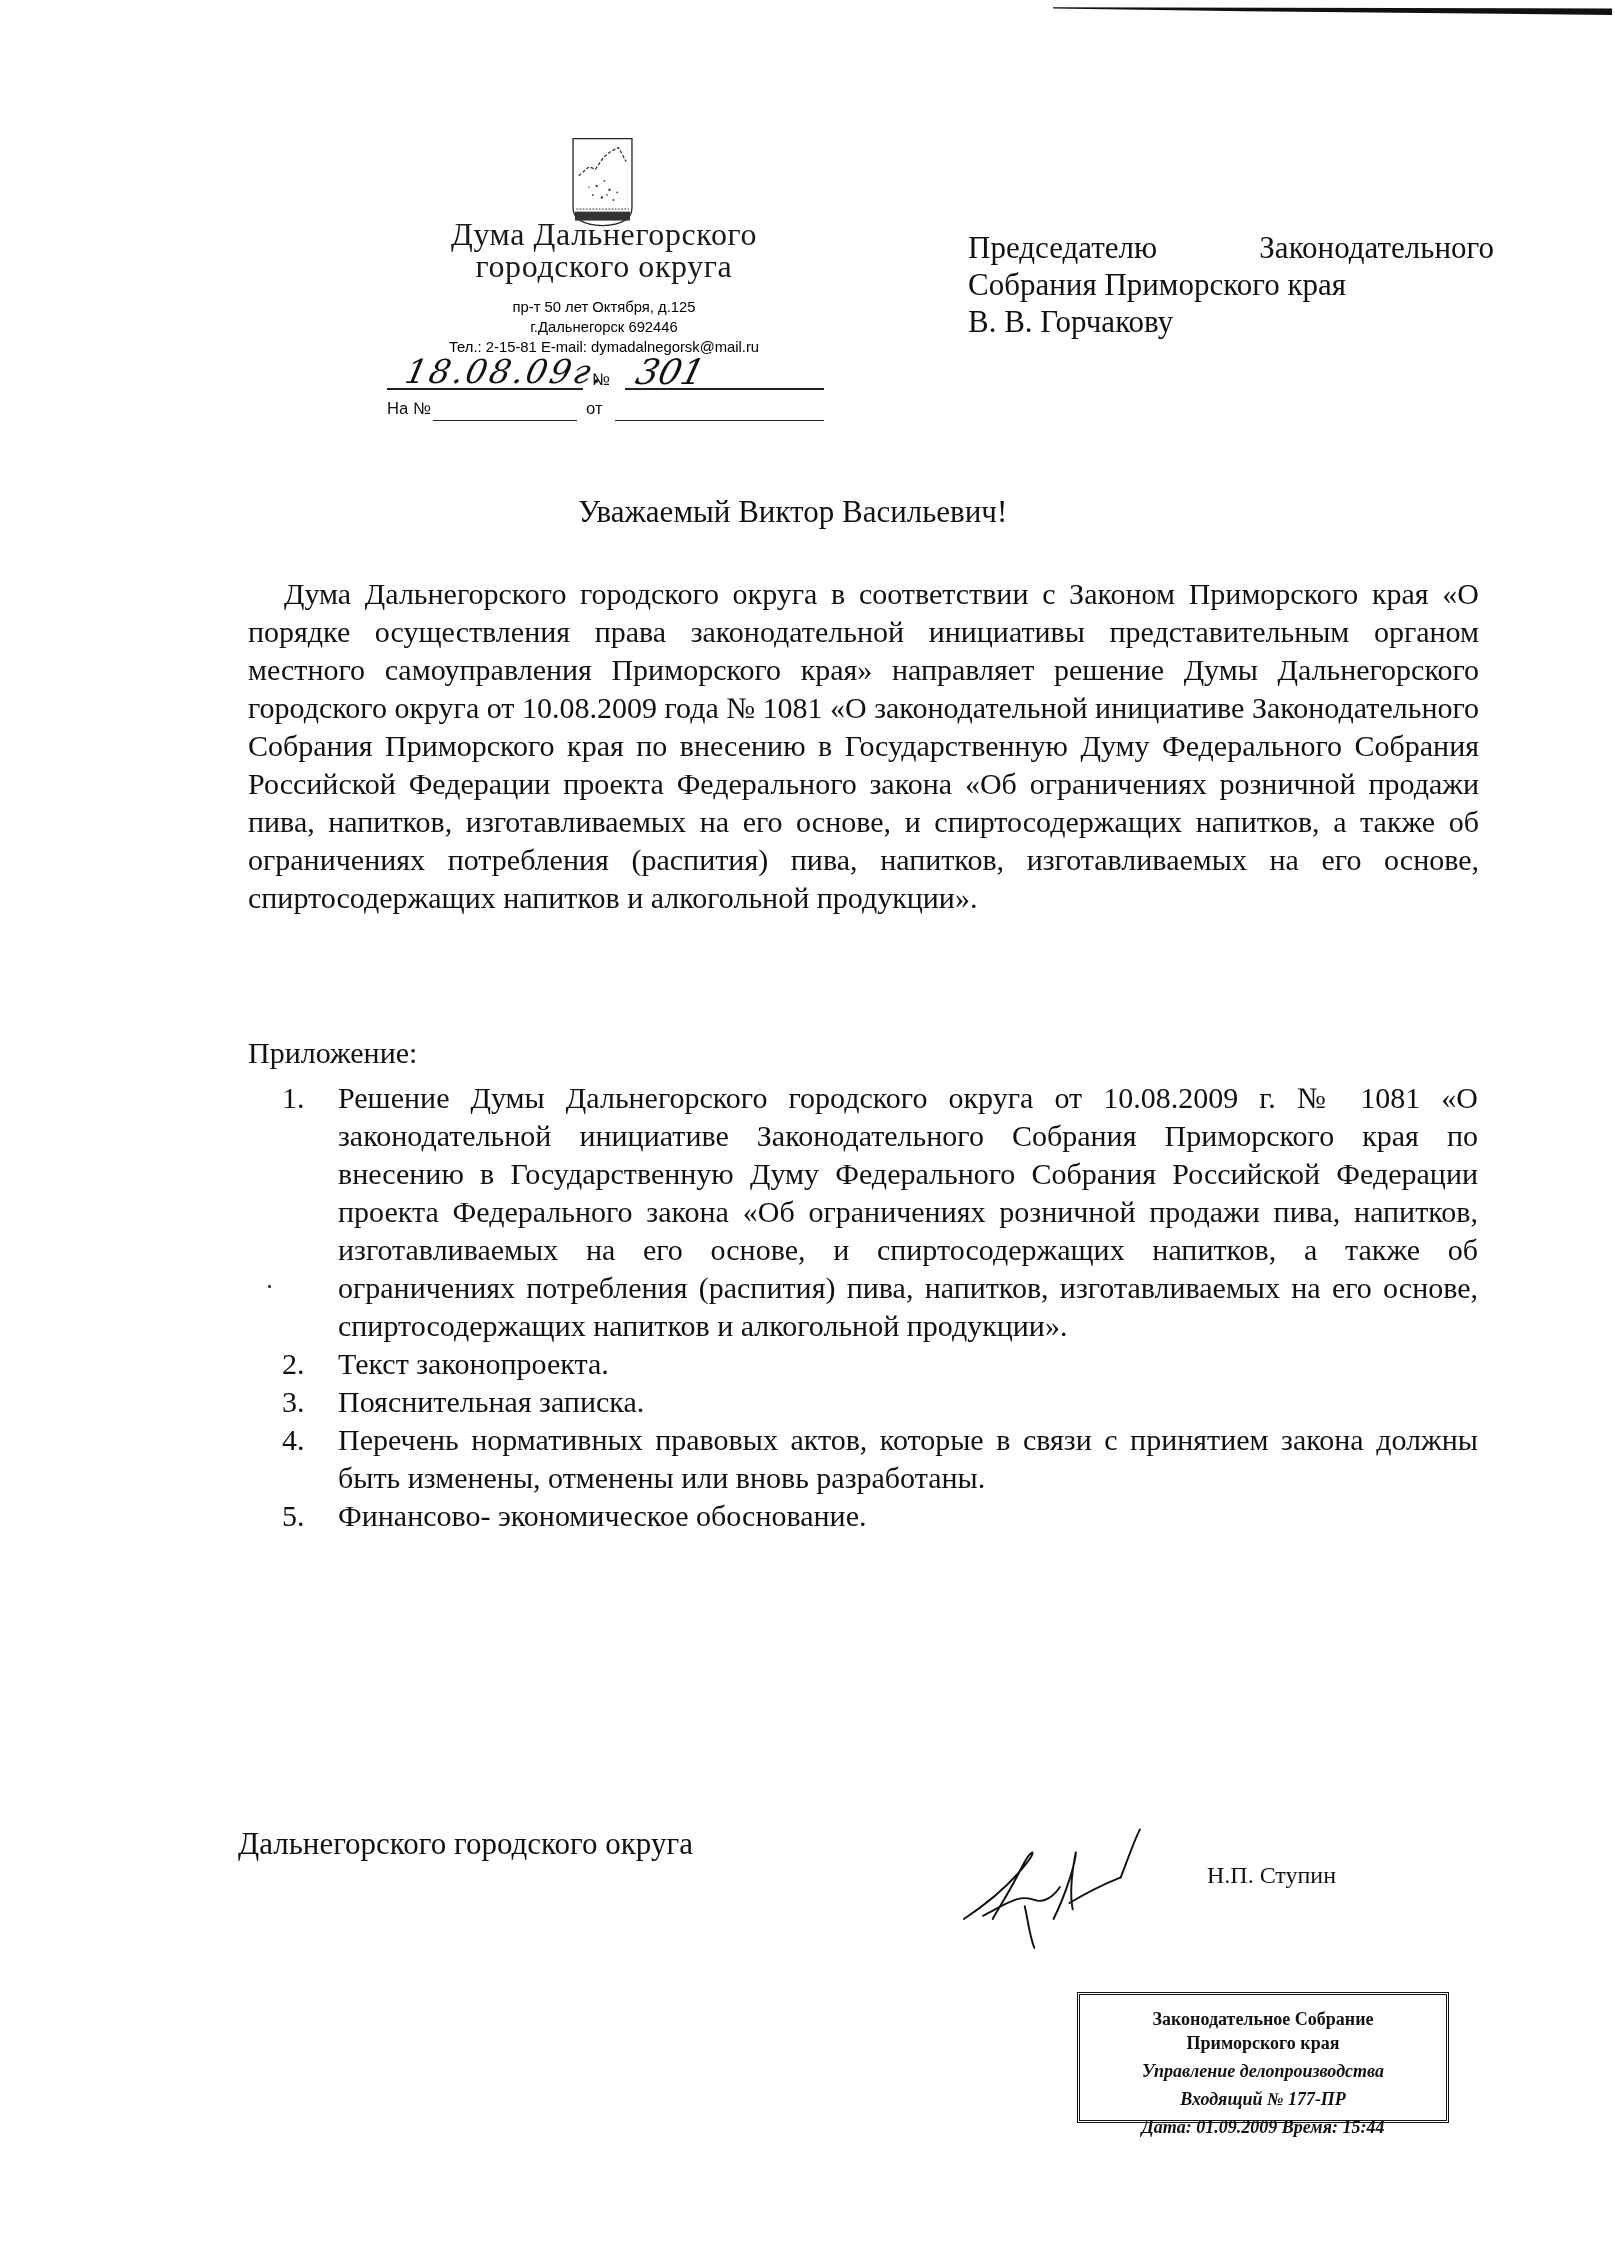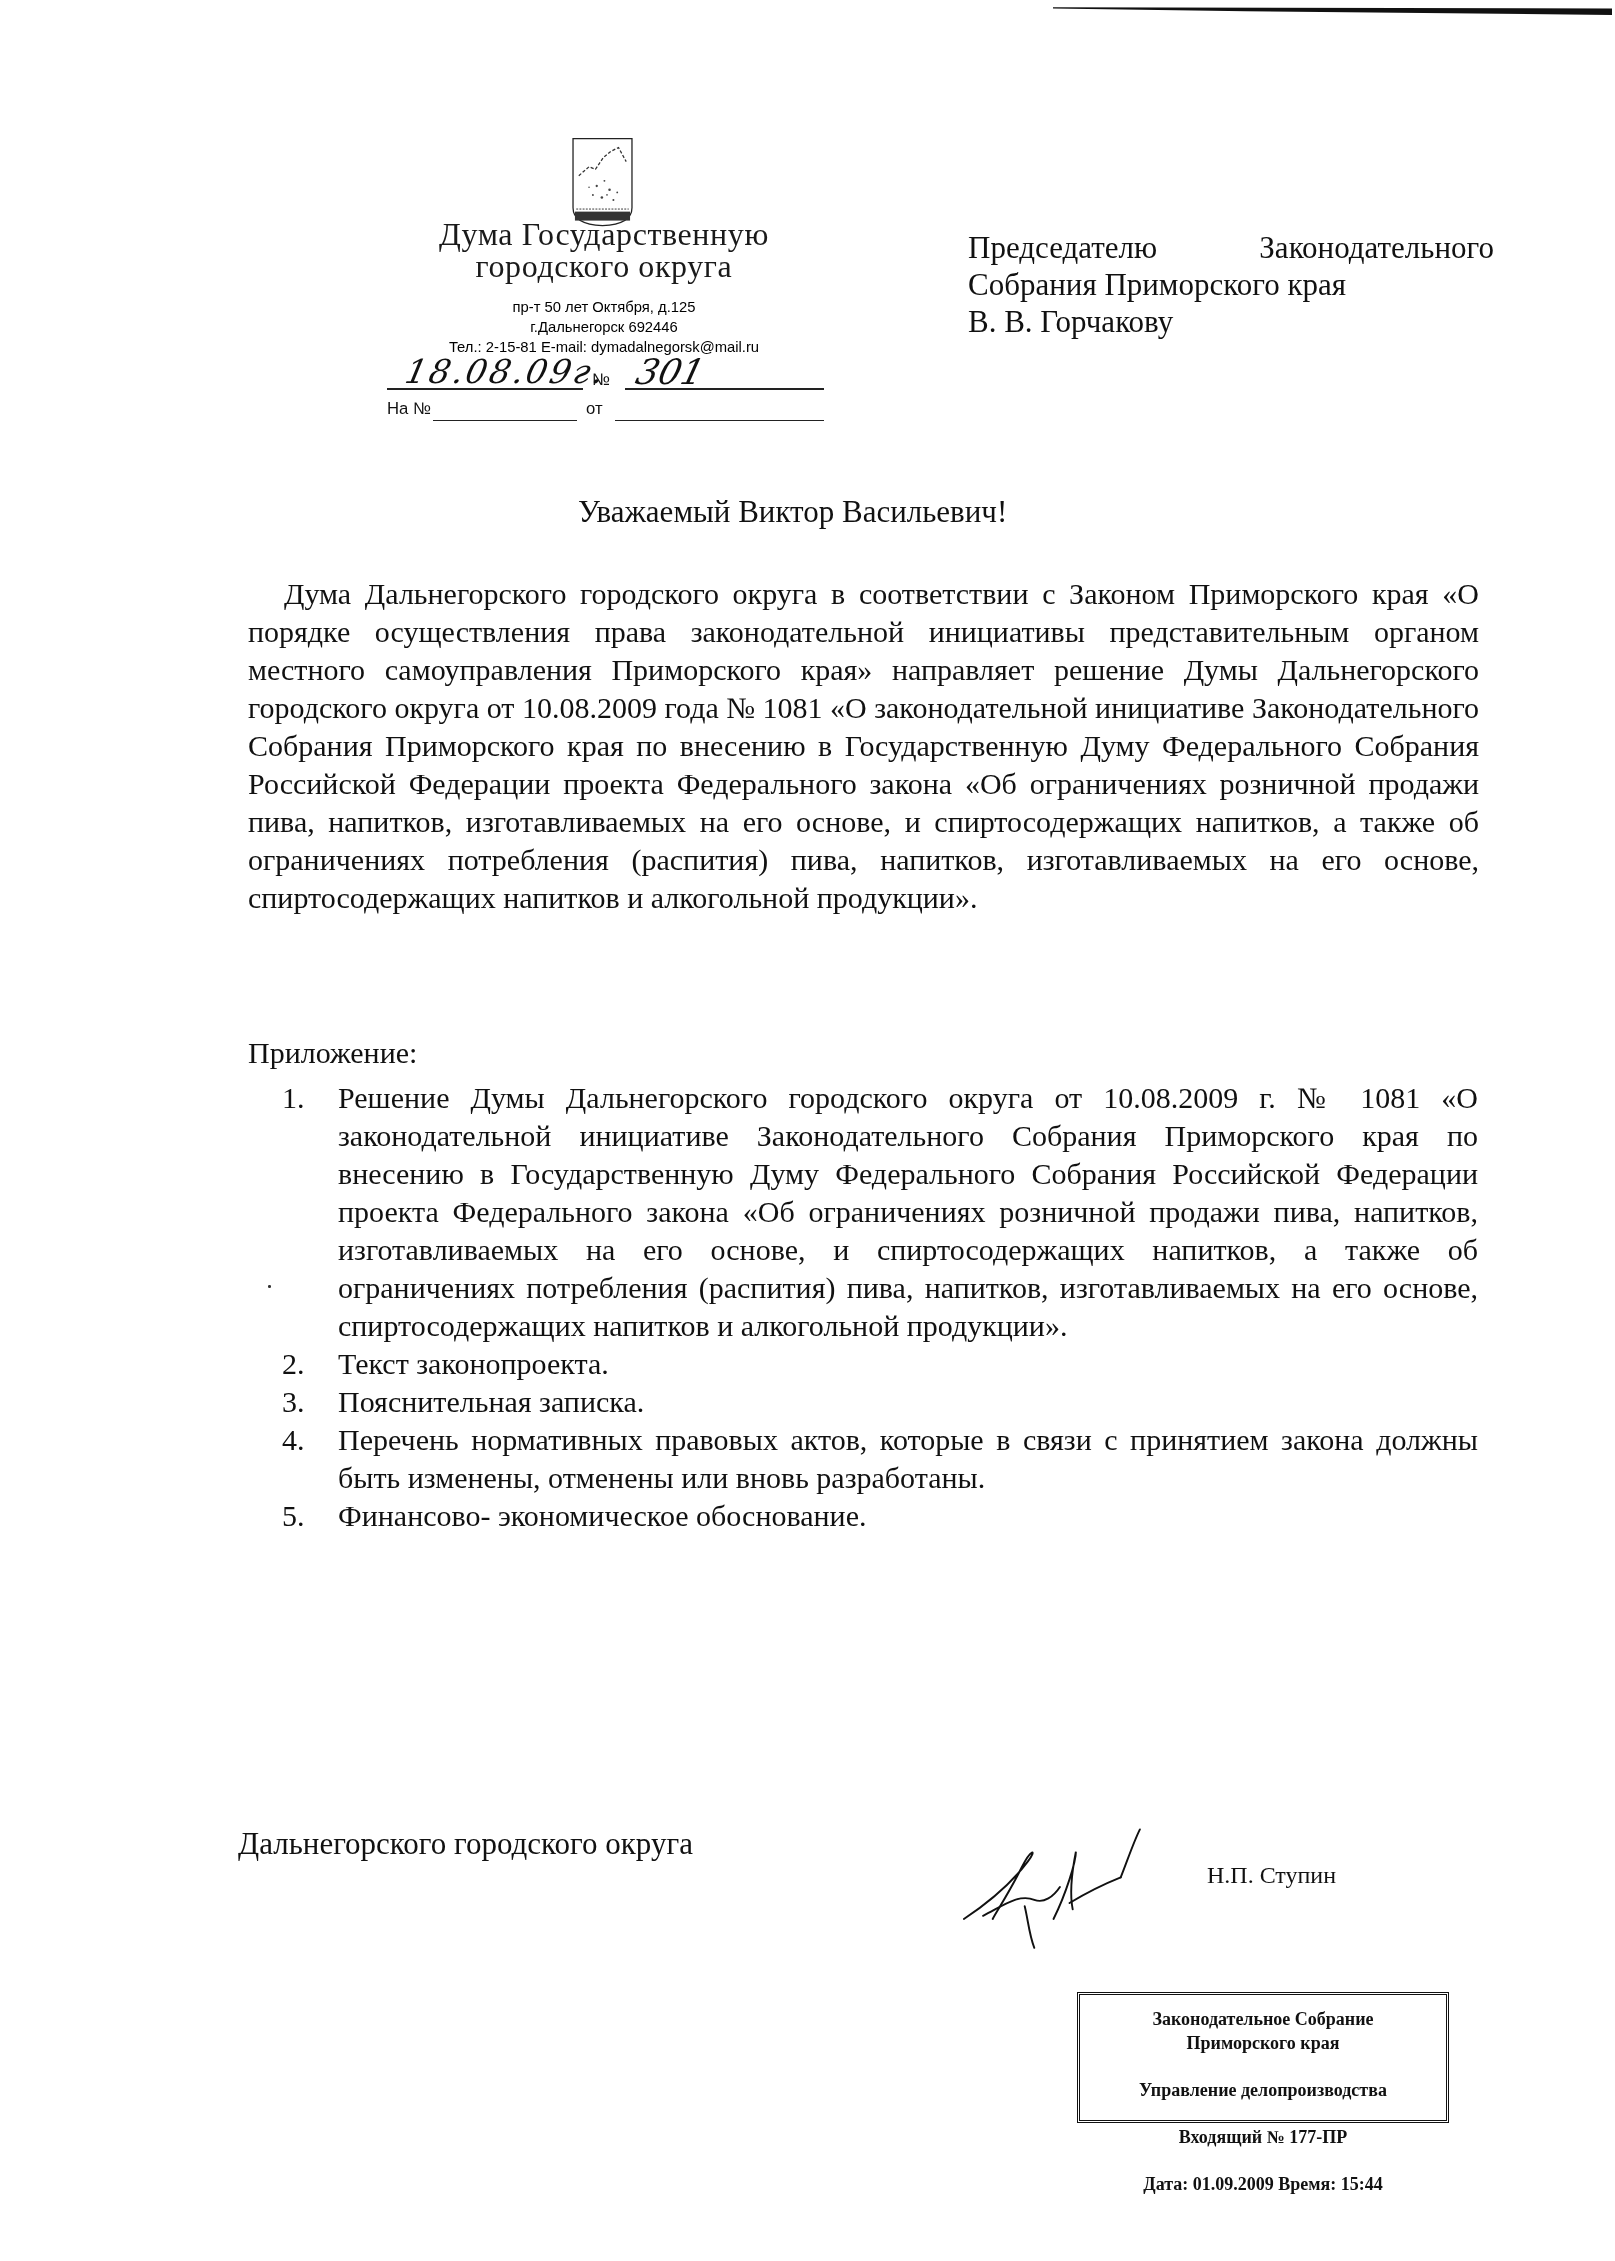--- a/index.html
+++ b/index.html
@@ -43,21 +43,21 @@
   .stray-dot { left: 268px; top: 1285px; width: 2.6px; height: 2.6px; background: #333; border-radius: 50%; }
 
   
   .sig-title { left: 238px; top: 1825px; font-size: 31px; line-height: 37px; }
   .sig-mark { left: 957px; top: 1823px; width: 257px; height: 128px; }
   .sig-name { left: 1207px; top: 1862px; font-size: 24px; }
 
   
   .stamp { left: 1077px; top: 1992px; width: 372px; height: 131px; border: 3.2px double #111; box-sizing: border-box; text-align: center; font-weight: bold; font-size: 18px; line-height: 24px; padding-top: 11.6px; }
   .stamp div { white-space: nowrap; }
-  .stamp .gap { margin-top: 23px; }
+  .stamp .gap { margin-top: 4px; font-style: italic; }
 </style>
 </head>
 <body>
 
 <svg class="abs scan-edge" viewBox="0 0 870 14" preserveAspectRatio="none">
   <polygon points="0,2 870,4 870,14 300,8 0,4" fill="#111"></polygon>
 </svg>
 
 <svg class="abs crest" viewBox="0 0 98 142">
   <path d="M3,4 L95,4 L95,112 Q95,138 49,140 Q3,138 3,112 Z" fill="none" stroke="#222" stroke-width="2"></path>
@@ -71,21 +71,21 @@
       <circle cx="66" cy="100" r="1.6"></circle>
     <circle cx="56" cy="92" r="1.3"></circle>
       <circle cx="28" cy="80" r="1.2"></circle>
       <circle cx="72" cy="88" r="1.4"></circle>
   </g>
   <line x1="8" y1="114" x2="90" y2="114" stroke="#333" stroke-width="1.5" stroke-dasharray="3,2"></line>
   <rect x="6" y="118" width="86" height="14" fill="#333"></rect>
 </svg>
 
 <div class="abs org-name serif">
-  <div>Дума Государственную</div>
+  <div>Дума Дальнегорского</div>
   <div>городского округа</div>
 </div>
 
 <div class="abs org-address sans">
   <div>пр-т 50 лет Октября, д.125</div>
   <div>г.Дальнегорск  692446</div>
   <div>Тел.: 2-15-81  E-mail: dymadalnegorsk@mail.ru</div>
 </div>
 
 <div class="abs reg-line sans">

